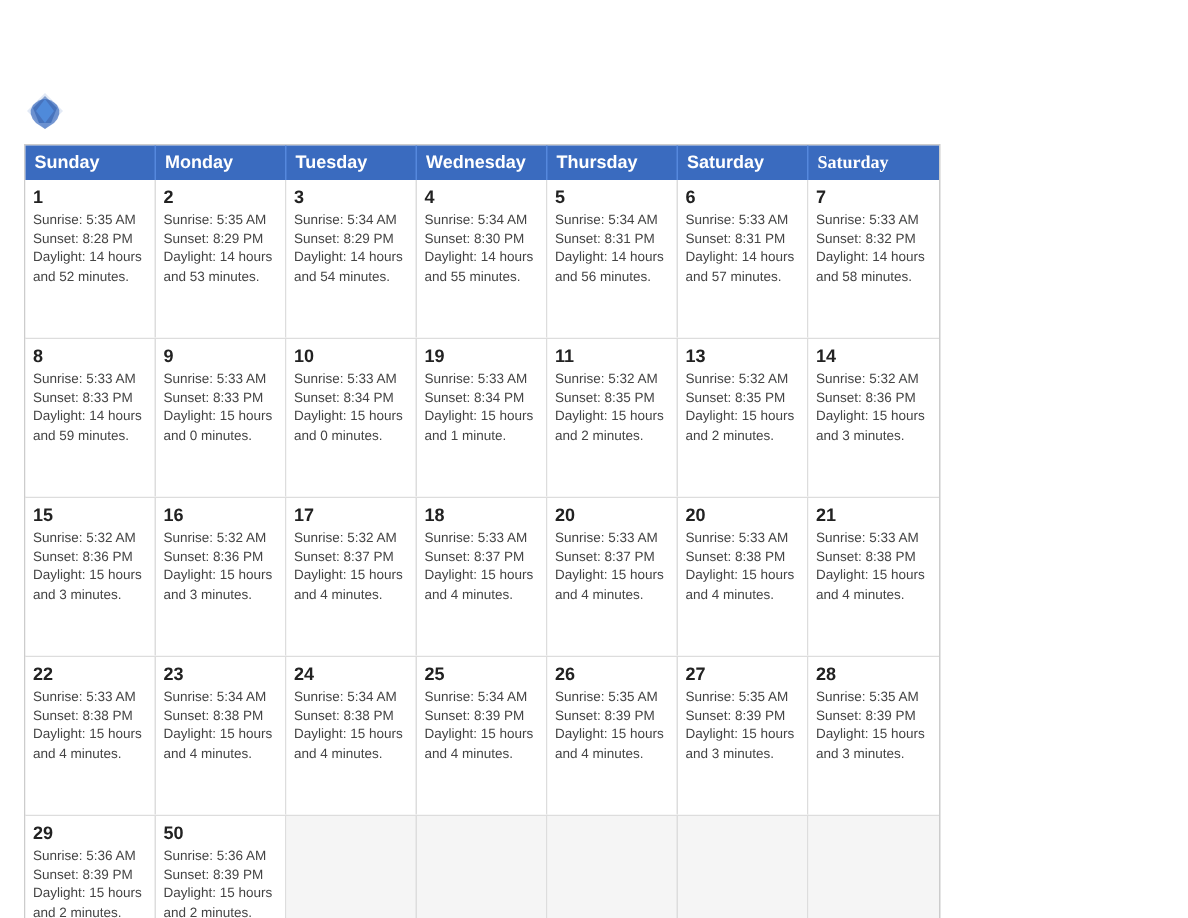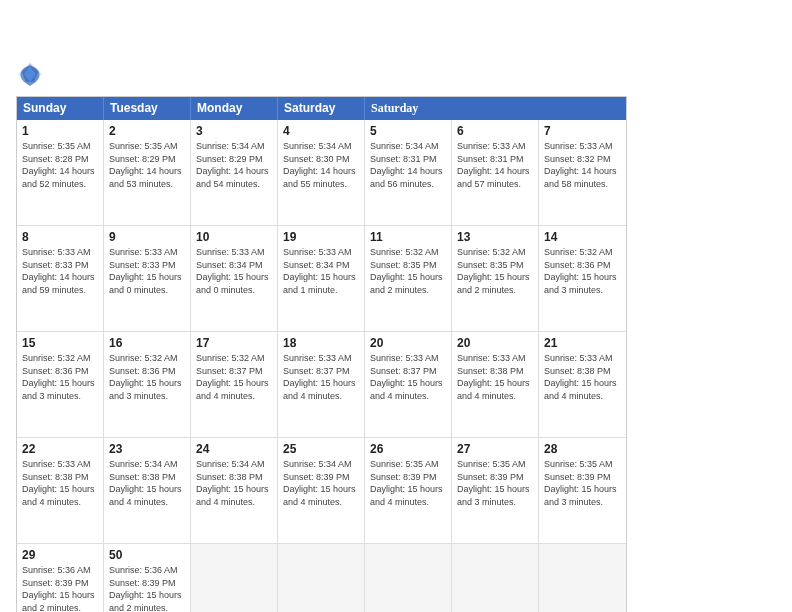--- a/index.html
+++ b/index.html
@@ -135,22 +135,24 @@
     </div>
     <div class="title-block">
       <h1></h1>
       <h2></h2>
     </div>
   </div>
 
   <div class="calendar">
     <div class="cal-header-row">
     <div class="cal-header-cell">Sunday</div>
+        <div class="cal-header-cell">Monday</div>
         <div class="cal-header-cell">Tuesday</div>
-        <div class="cal-header-cell">Monday</div>
+        <div class="cal-header-cell">Wednesday</div>
+        <div class="cal-header-cell">Thursday</div>
         <div class="cal-header-cell">Saturday</div>
         <div class="cal-header-cell">Saturday</div>
       </div>
     <div class="cal-body">
     <div class="cal-week">
           <div class="cal-cell">
             <span class="day-num">1</span>
             <div class="cell-text" style="white-space: pre-line;">Sunrise: 5:35 AM
 Sunset: 8:28 PM
 Daylight: 14 hours

